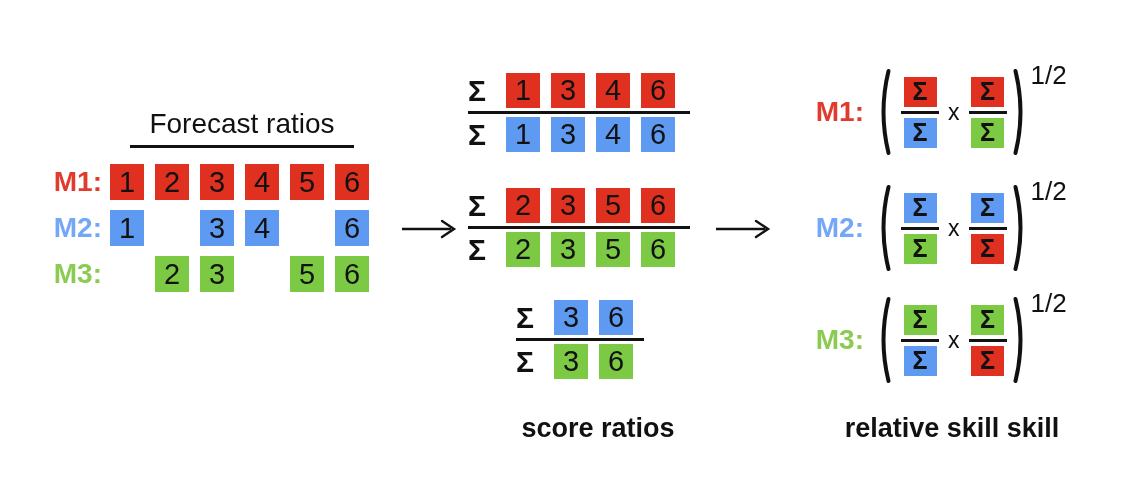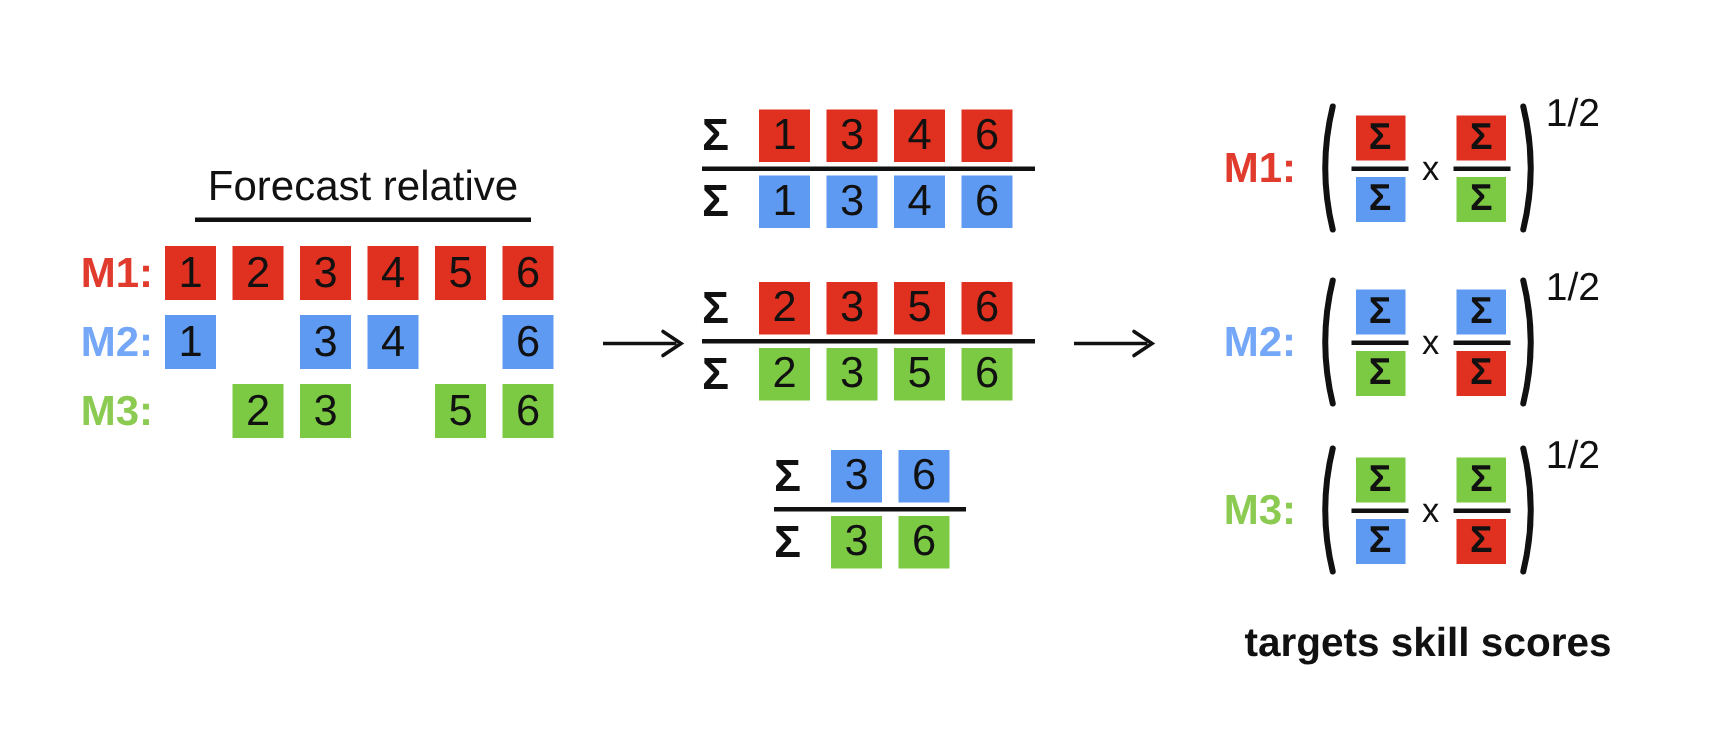--- a/index.html
+++ b/index.html
@@ -64,21 +64,21 @@
   .caption { position:absolute; top:413px; font-weight:bold; font-size:27px; text-align:center; color:#111; }
   #caption-left { left:132px; width:220px; }
   #caption-middle { left:488px; width:220px; }
   #caption-right { left:822px; width:260px; }
 </style>
 </head>
 <body>
 
 <div id="canvas">
 
-  <div class="heading">Forecast relative</div>
+  <div class="heading">Forecast ratios</div>
 
   <div class="row-label" id="row-label-0" style="color: rgb(224, 59, 45);">M1:</div>
   <div class="row-label" id="row-label-1" style="color: rgb(116, 167, 247);">M2:</div>
   <div class="row-label" id="row-label-2" style="color: rgb(140, 203, 82);">M3:</div>
 
   <div class="grid-row" id="grid-row-0">
     <div class="cell" style="background-color: rgb(224, 48, 31);">1</div>
     <div class="cell" style="background-color: rgb(224, 48, 31);">2</div>
     <div class="cell" style="background-color: rgb(224, 48, 31);">3</div>
     <div class="cell" style="background-color: rgb(224, 48, 31);">4</div>
@@ -220,15 +220,16 @@
       <div class="sbox" style="background-color: rgb(124, 201, 68);">Σ</div>
       <div class="sbar"></div>
       <div class="sbox" style="background-color: rgb(224, 48, 31);">Σ</div>
     </div>
     <svg class="paren paren-right" width="15" height="88" viewBox="0 0 15 88">
         <path d="M2.5 3 Q12.5 44 2.5 85" fill="none" stroke="#111" stroke-width="4" stroke-linecap="round"></path>
       </svg>
     <span class="exponent">1/2</span>
   </div>
 
-  <div class="caption" id="caption-right">targets skill scores</div>
+  <div class="caption" id="caption-middle">score ratios</div>
+  <div class="caption" id="caption-right">relative skill skill</div>
 
 </div>
 
 </body></html>

